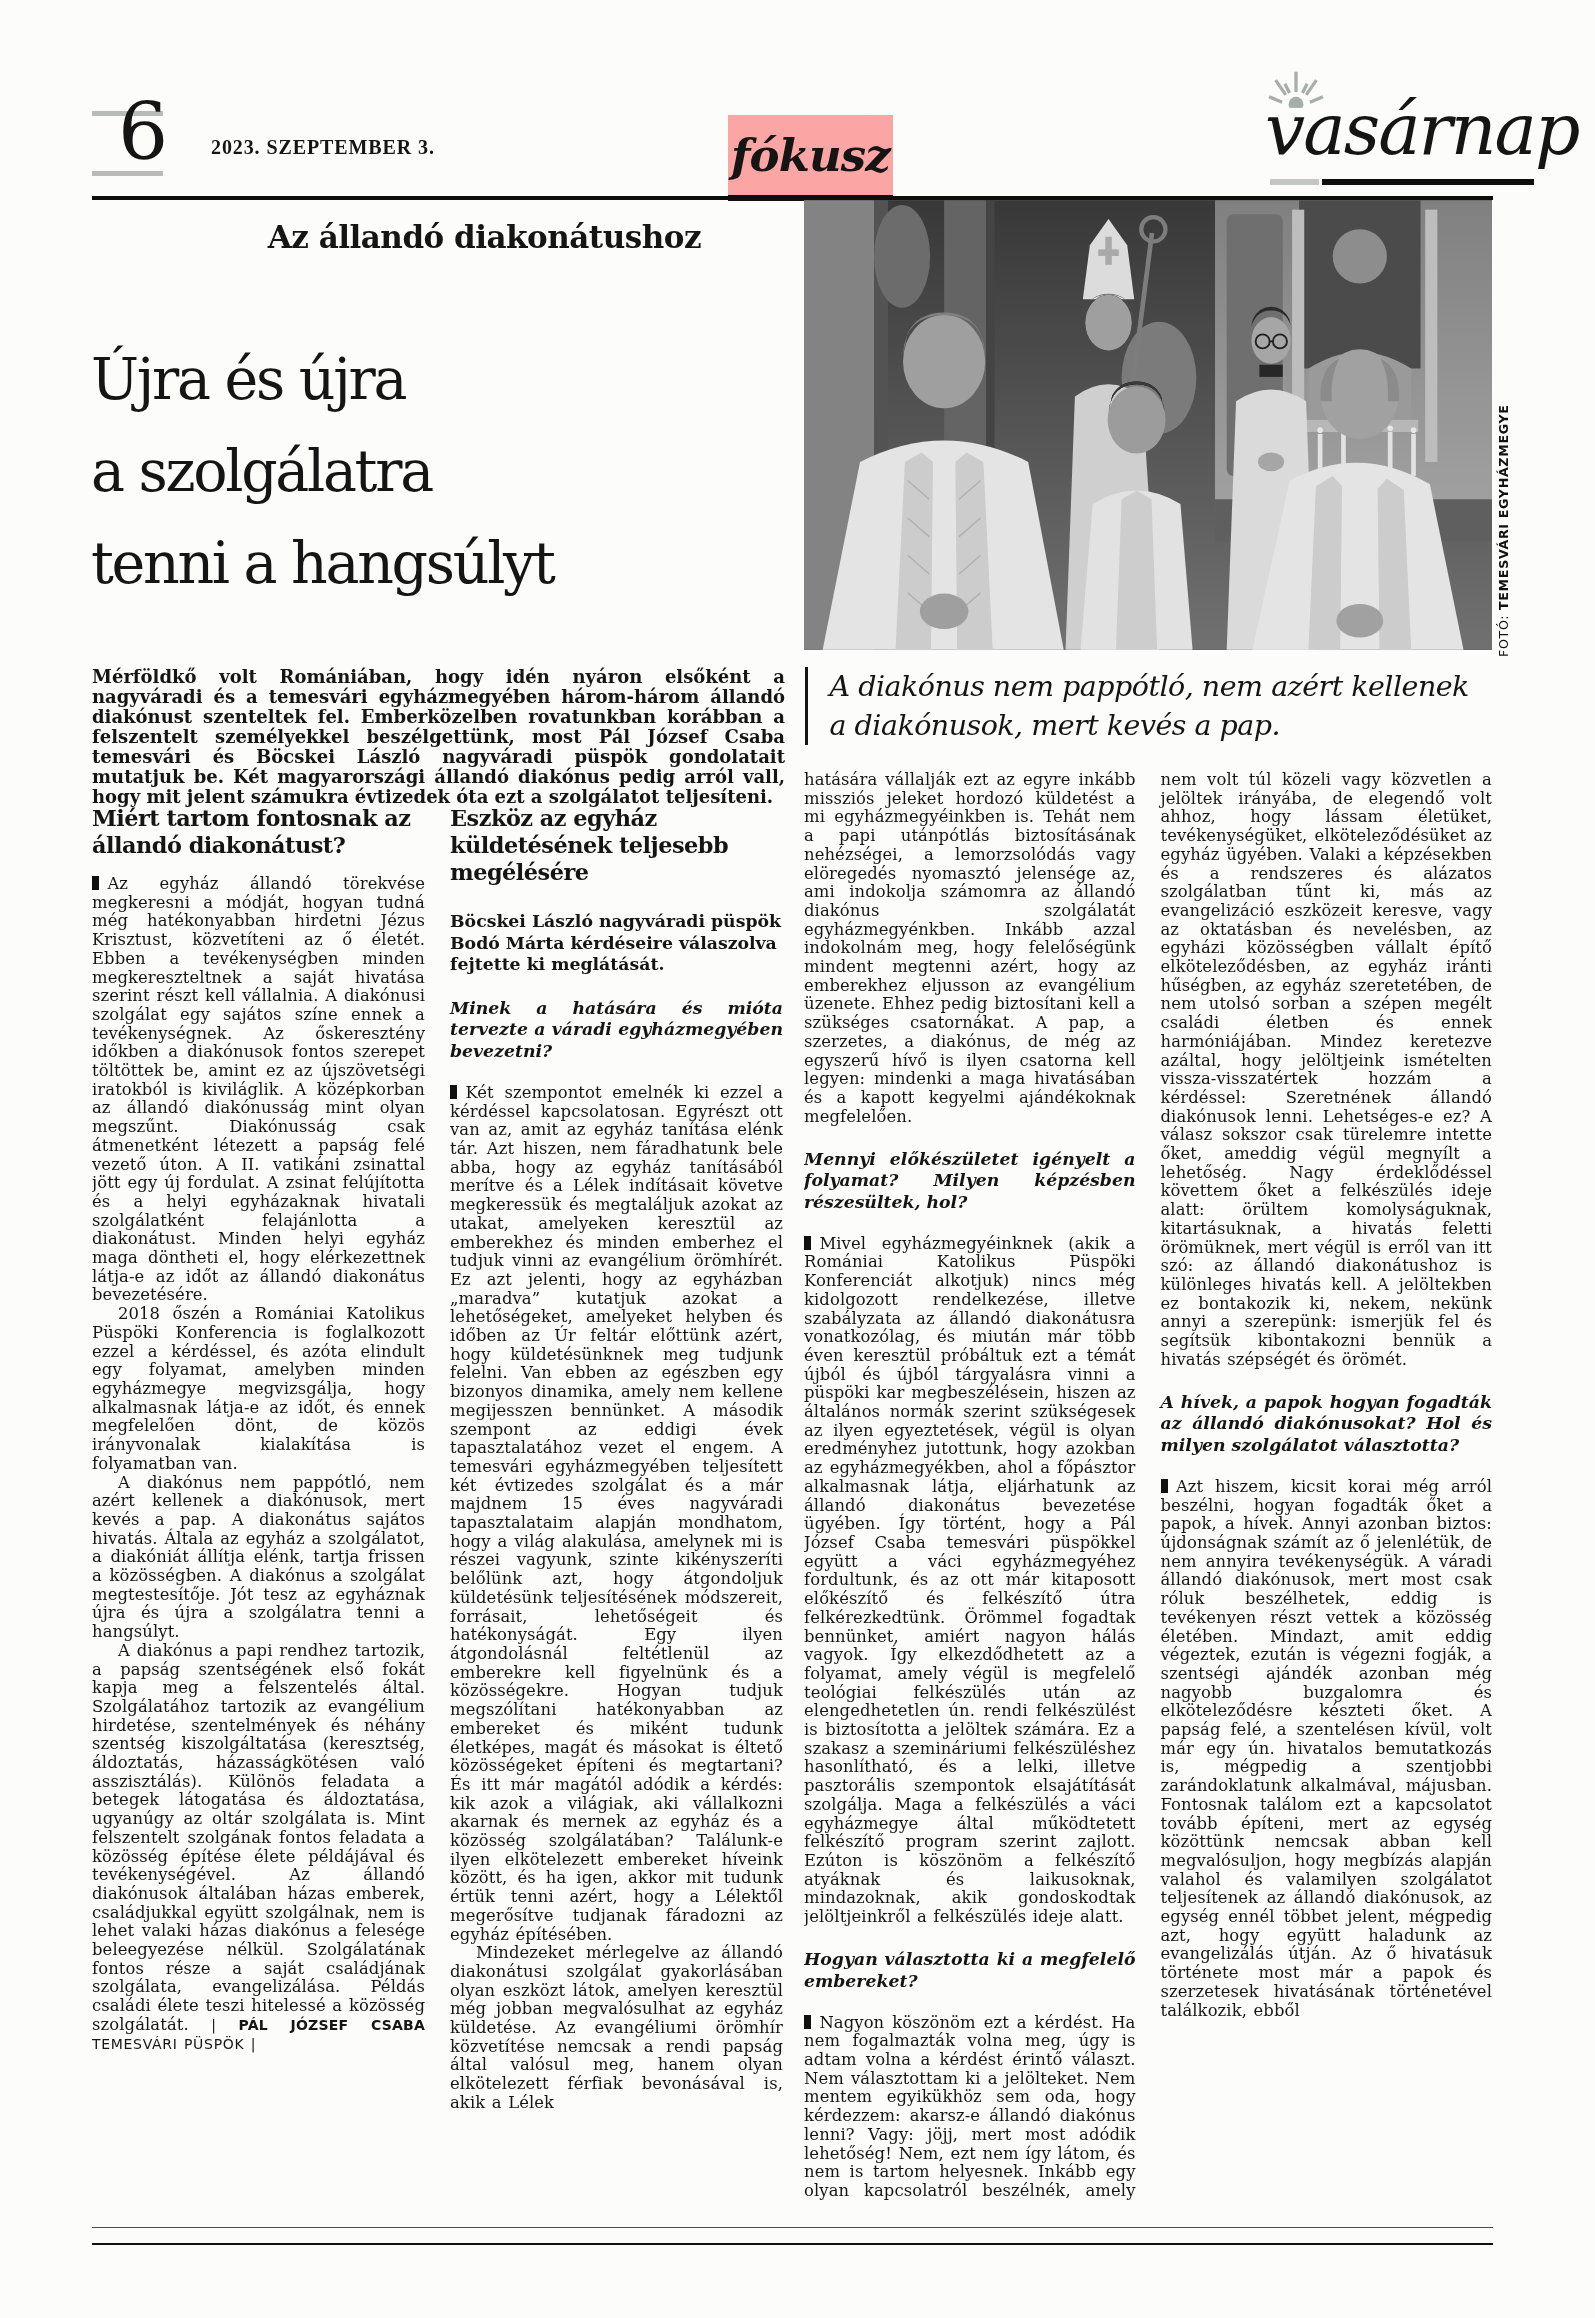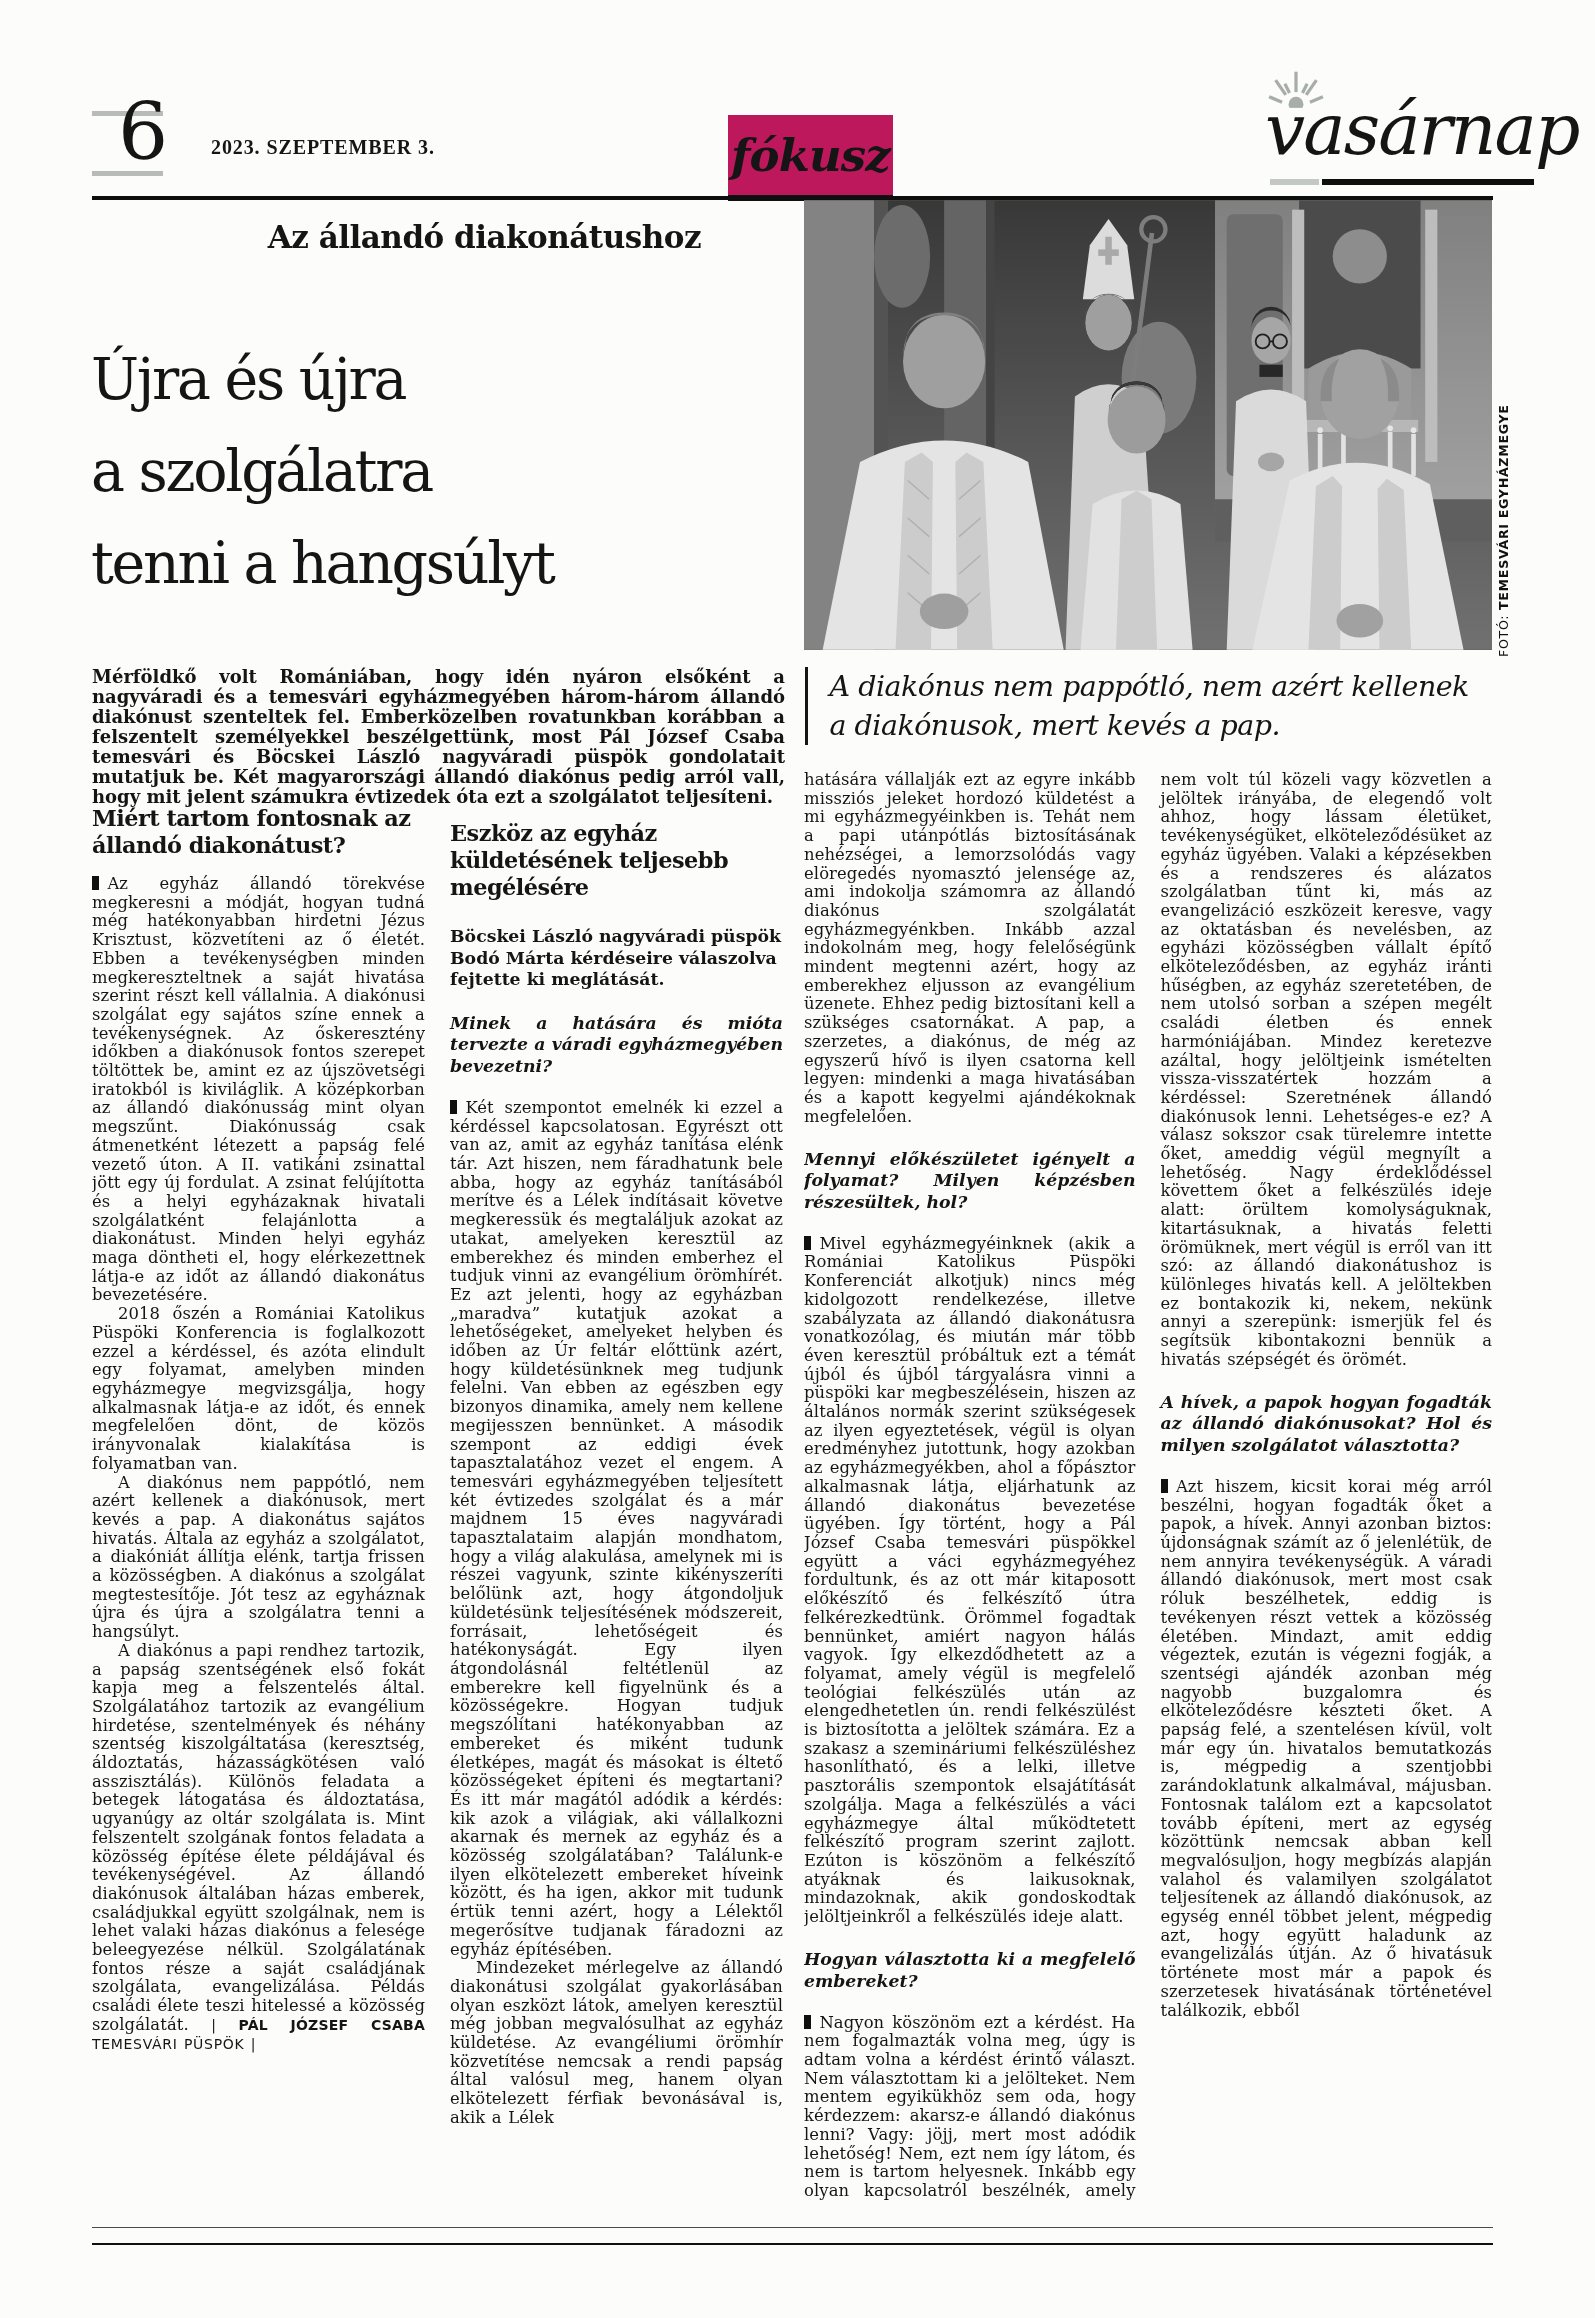--- a/index.html
+++ b/index.html
@@ -8,21 +8,21 @@
     font-family:"DejaVu Serif", serif;color:#151515;overflow:hidden;
   }
   
   .pn-bar{position:absolute;left:92px;width:71px;height:5.1px;background:#b7bcb8;}
   .pn-bar.top{top:111px;}
   .pn-bar.bot{top:171px;}
   .page-number{position:absolute;left:118px;top:93px;font-size:79px;line-height:79px;font-weight:400;}
   .issue-date{position:absolute;left:211px;top:136px;font-family:"Liberation Serif",serif;
     font-weight:bold;font-size:20px;letter-spacing:0.9px;}
   .section-badge{position:absolute;left:728px;top:115px;width:165px;height:80px;
-    background:#be185d;border-bottom:6.5px solid #101010;display:flex;align-items:center;justify-content:center;}
+    background:#fca5a5;border-bottom:6.5px solid #101010;display:flex;align-items:center;justify-content:center;}
   .section-badge span{font-style:italic;font-weight:bold;font-size:45px;letter-spacing:-0.9px;}
   .brand{position:absolute;left:1265px;top:92px;width:271px;}
   .brand-name{position:relative;display:block;text-align:right;font-style:italic;font-size:71px;
     line-height:75px;letter-spacing:-1.9px;font-weight:500;}
   .sun{position:absolute;left:2.8px;top:-24px;}
   .brand-underline{position:absolute;left:4.7px;top:87px;width:265px;height:6px;}
   .brand-underline .g{position:absolute;left:0;top:0;width:49px;height:6px;background:#c3c8c3;}
   .brand-underline .b{position:absolute;left:52px;top:0;width:212px;height:6px;background:#0e0e0e;}
   .header-rule{position:absolute;left:92px;top:196px;width:1401px;height:4.2px;background:#0e0e0e;}
   
@@ -213,21 +213,21 @@
   <div class="pull-quote">A diakónus nem pappótló, nem azért kellenek a diakónusok, mert kevés a pap.</div>
 
   <div class="colgroup left">
     <h3 class="subhead">Miért tartom fontosnak az állandó diakonátust?</h3>
     <p class="body"><span class="mk"></span><span>Az egyház állandó törekvése megkeresni a módját, hogyan tudná még hatékonyabban hirdetni Jézus Krisztust, közvetíteni az ő életét. Ebben a tevékenységben minden megkereszteltnek a saját hivatása szerint részt kell vállalnia. A diakónusi szolgálat egy sajátos színe ennek a tevékenységnek. Az őskeresztény időkben a diakónusok fontos szerepet töltöttek be, amint ez az újszövetségi iratokból is kiviláglik. A középkorban az állandó diakónusság mint olyan megszűnt. Diakónusság csak átmenetként létezett a papság felé vezető úton. A II. vatikáni zsinattal jött egy új fordulat. A zsinat felújította és a helyi egyházaknak hivatali szolgálatként felajánlotta a diakonátust. Minden helyi egyház maga döntheti el, hogy elérkezettnek látja-e az időt az állandó diakonátus bevezetésére.</span></p>
     <p class="body indent">2018 őszén a Romániai Katolikus Püspöki Konferencia is foglalkozott ezzel a kérdéssel, és azóta elindult egy folyamat, amelyben minden egyházmegye megvizsgálja, hogy alkalmasnak látja-e az időt, és ennek megfelelően dönt, de közös irányvonalak kialakítása is folyamatban van.</p>
     <p class="body indent">A diakónus nem pappótló, nem azért kellenek a diakónusok, mert kevés a pap. A diakonátus sajátos hivatás. Általa az egyház a szolgálatot, a diakóniát állítja elénk, tartja frissen a közösségben. A diakónus a szolgálat megtestesítője. Jót tesz az egyháznak újra és újra a szolgálatra tenni a hangsúlyt.</p>
     <p class="body indent"><span>A diakónus a papi rendhez tartozik, a papság szentségének első fokát kapja meg a felszentelés által. Szolgálatához tartozik az evangélium hirdetése, szentelmények és néhány szentség kiszolgáltatása (keresztség, áldoztatás, házasságkötésen való asszisztálás). Különös feladata a betegek látogatása és áldoztatása, ugyanúgy az oltár szolgálata is. Mint felszentelt szolgának fontos feladata a közösség építése élete példájával és tevékenységével. Az állandó diakónusok általában házas emberek, családjukkal együtt szolgálnak, nem is lehet valaki házas diakónus a felesége beleegyezése nélkül. Szolgálatának fontos része a saját családjának szolgálata, evangelizálása. Példás családi élete teszi hitelessé a közösség szolgálatát.</span><span class="credit"><span> | </span><span class="nm">PÁL JÓZSEF CSABA </span><span class="rl">TEMESVÁRI PÜSPÖK |</span></span></p>
 
     <div class="col-break">
-      <h3 class="subhead" style="margin-top:15px">Eszköz az egyház küldetésének teljesebb megélésére</h3>
+      <h3 class="subhead" style="margin-top:0">Eszköz az egyház küldetésének teljesebb megélésére</h3>
       <p class="byline">Böcskei László nagyváradi püspök Bodó Márta kérdéseire válaszolva fejtette ki meglátását.</p>
       <p class="question">Minek a hatására és mióta tervezte a váradi egyházmegyében bevezetni?</p>
       <p class="body"><span class="mk"></span><span>Két szempontot emelnék ki ezzel a kérdéssel kapcsolatosan. Egyrészt ott van az, amit az egyház tanítása elénk tár. Azt hiszen, nem fáradhatunk bele abba, hogy az egyház tanításából merítve és a Lélek indításait követve megkeressük és megtaláljuk azokat az utakat, amelyeken keresztül az emberekhez és minden emberhez el tudjuk vinni az evangélium örömhírét. Ez azt jelenti, hogy az egyházban „maradva” kutatjuk azokat a lehetőségeket, amelyeket helyben és időben az Úr feltár előttünk azért, hogy küldetésünknek meg tudjunk felelni. Van ebben az egészben egy bizonyos dinamika, amely nem kellene megijesszen bennünket. A második szempont az eddigi évek tapasztalatához vezet el engem. A temesvári egyházmegyében teljesített két évtizedes szolgálat és a már majdnem 15 éves nagyváradi tapasztalataim alapján mondhatom, hogy a világ alakulása, amelynek mi is részei vagyunk, szinte kikényszeríti belőlünk azt, hogy átgondoljuk küldetésünk teljesítésének módszereit, forrásait, lehetőségeit és hatékonyságát. Egy ilyen átgondolásnál feltétlenül az emberekre kell figyelnünk és a közösségekre. Hogyan tudjuk megszólítani hatékonyabban az embereket és miként tudunk életképes, magát és másokat is éltető közösségeket építeni és megtartani? És itt már magától adódik a kérdés: kik azok a világiak, aki vállalkozni akarnak és mernek az egyház és a közösség szolgálatában? Találunk-e ilyen elkötelezett embereket híveink között, és ha igen, akkor mit tudunk értük tenni azért, hogy a Lélektől megerősítve tudjanak fáradozni az egyház építésében.</span></p>
       <p class="body indent">Mindezeket mérlegelve az állandó diakonátusi szolgálat gyakorlásában olyan eszközt látok, amelyen keresztül még jobban megvalósulhat az egyház küldetése. Az evangéliumi örömhír közvetítése nemcsak a rendi papság által valósul meg, hanem olyan elkötelezett férfiak bevonásával is, akik a Lélek</p>
     </div>
   </div>
 
   <div class="colgroup right">
     <p class="body">hatására vállalják ezt az egyre inkább missziós jeleket hordozó küldetést a mi egyházmegyéinkben is. Tehát nem a papi utánpótlás biztosításának nehézségei, a lemorzsolódás vagy elöregedés nyomasztó jelensége az, ami indokolja számomra az állandó diakónus szolgálatát egyházmegyénkben. Inkább azzal indokolnám meg, hogy felelőségünk mindent megtenni azért, hogy az emberekhez eljusson az evangélium üzenete. Ehhez pedig biztosítani kell a szükséges csatornákat. A pap, a szerzetes, a diakónus, de még az egyszerű hívő is ilyen csatorna kell legyen: mindenki a maga hivatásában és a kapott kegyelmi ajándékoknak megfelelően.</p>
     <p class="question">Mennyi előkészületet igényelt a folyamat? Milyen képzésben részesültek, hol?</p>

